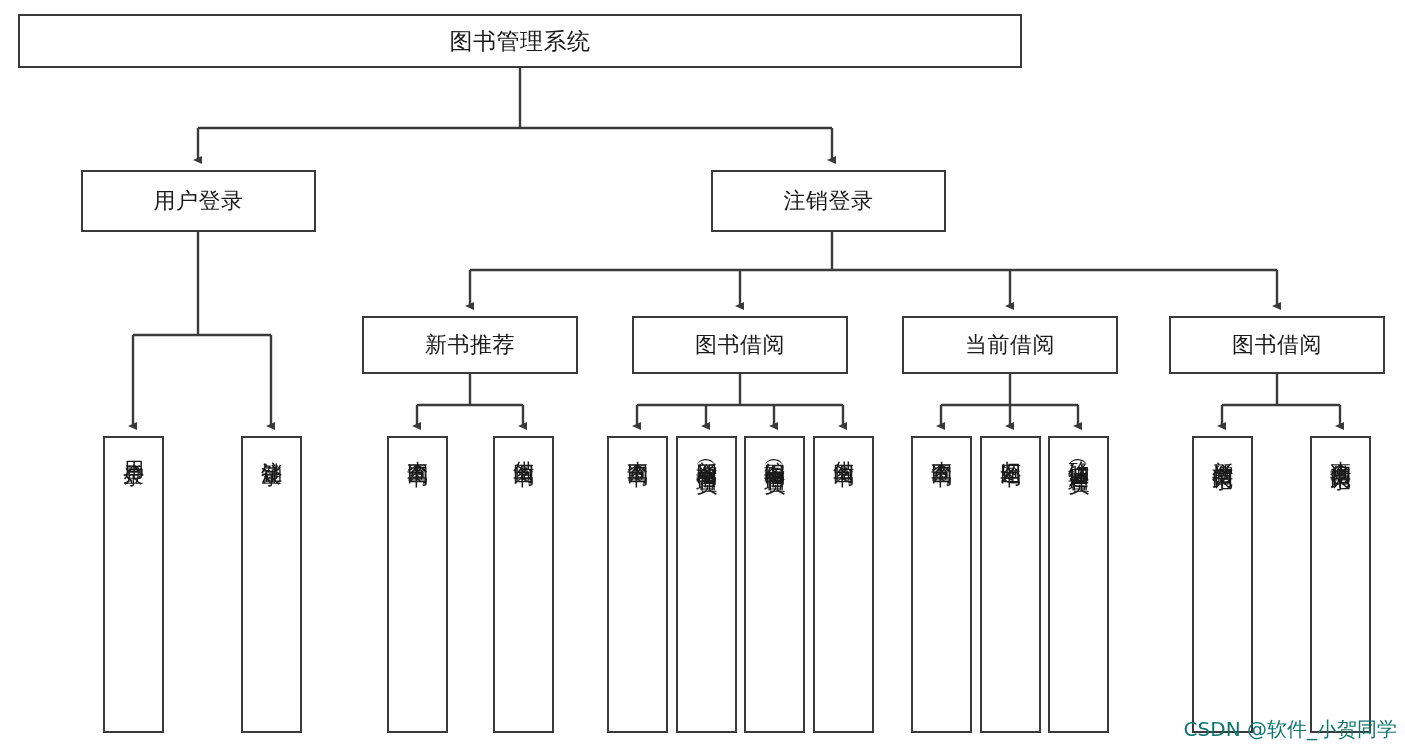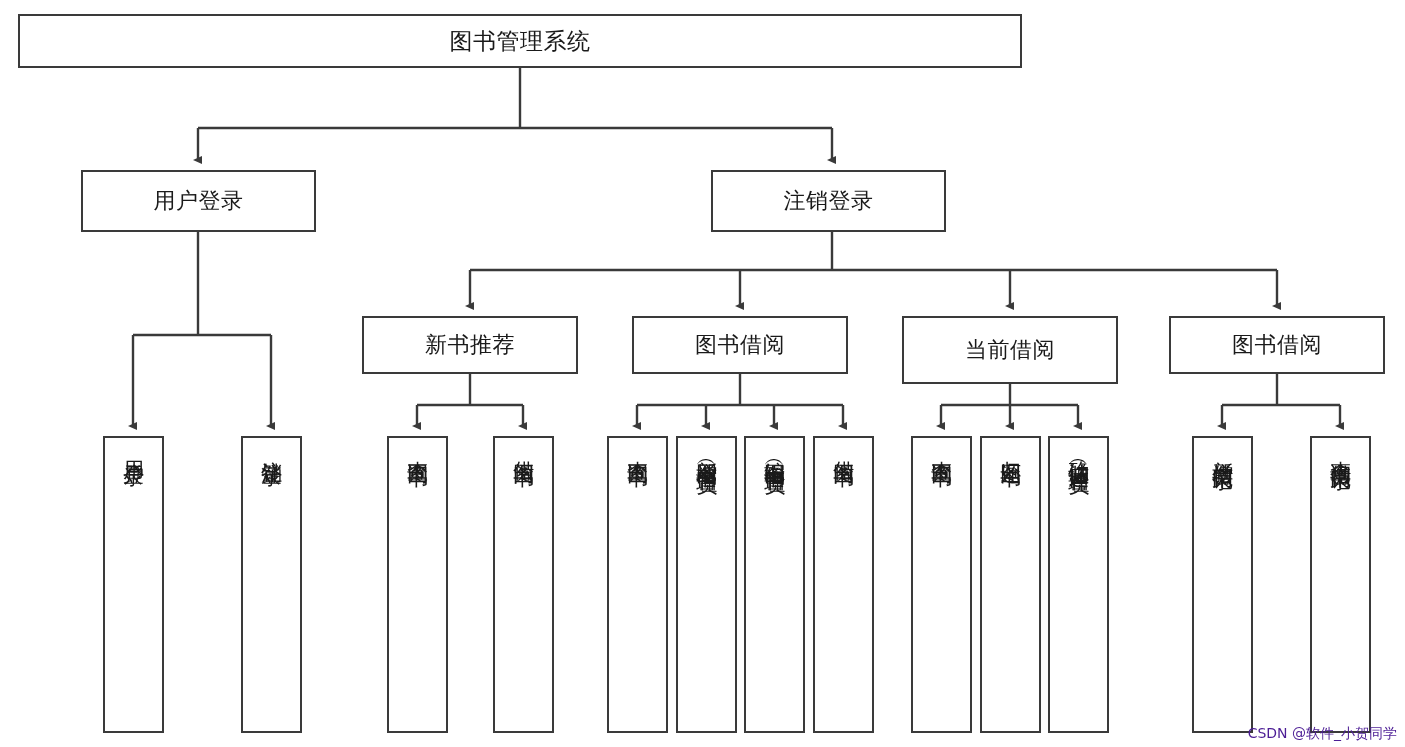--- a/index.html
+++ b/index.html
@@ -59,22 +59,22 @@
     text-orientation: upright;
     font-size: 21px;
     line-height: 1.06;
     letter-spacing: 2px;
     white-space: nowrap;
   }
   .watermark {
     position: absolute;
     right: 8px;
     bottom: 4px;
-    font-size: 14px;
-    color: #4c1d95;
+    font-size: 20px;
+    color: #0f766e;
     z-index: 5;
     white-space: nowrap;
     font-family: "DejaVu Sans", "Liberation Sans", sans-serif;
     margin-left: 20px;
   }
 </style>
 </head>
 <body>
 
 <div id="diagram-root">
@@ -142,21 +142,21 @@
   </div>
 
   <div class="node horizontal" style="left:362px; top:316px; width:216px; height:58px;">
     <span class="node-label">新书推荐</span>
   </div>
 
   <div class="node horizontal" style="left:632px; top:316px; width:216px; height:58px;">
     <span class="node-label">图书借阅</span>
   </div>
 
-  <div class="node horizontal" style="left:902px; top:316px; width:216px; height:68px;">
+  <div class="node horizontal" style="left:902px; top:316px; width:216px; height:58px;">
     <span class="node-label">当前借阅</span>
   </div>
 
   <div class="node horizontal" style="left:1169px; top:316px; width:216px; height:58px;">
     <span class="node-label">图书借阅</span>
   </div>
 
   <div class="node vertical" style="left:103px; top:436px; width:61px; height:297px;">
     <span class="node-label">用户登录</span>
   </div>

